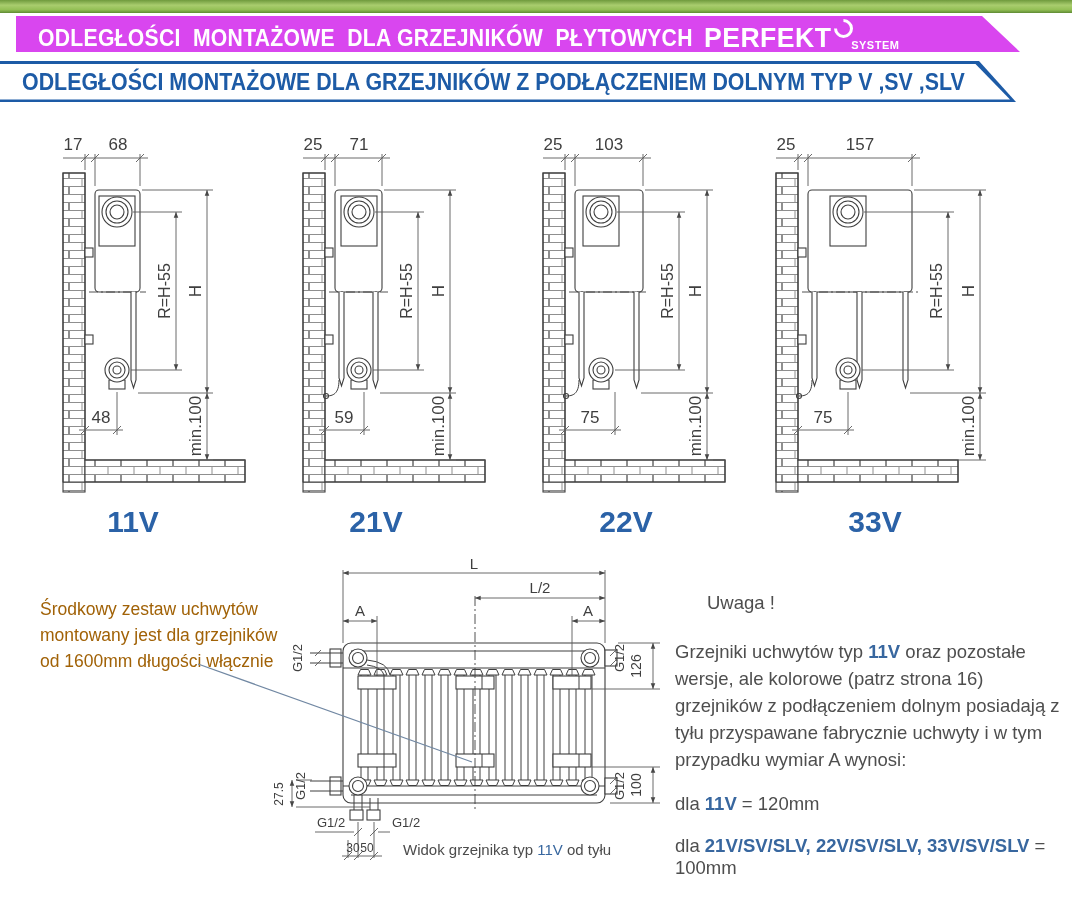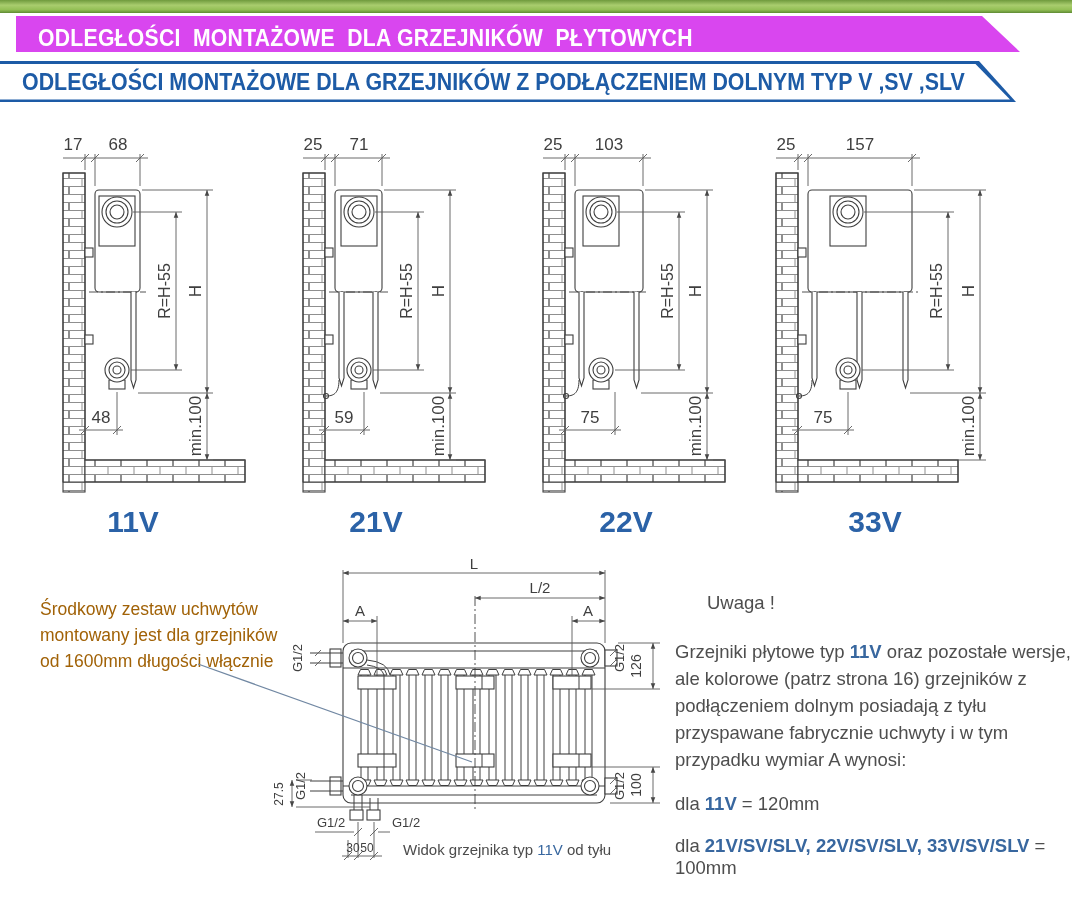--- a/index.html
+++ b/index.html
@@ -59,20 +59,25 @@
       <path d="M26,118 V131 M26,196 V209" stroke="#3f3f3f" stroke-width="1" fill="none"></path>
     </g>
   </defs>
 </svg>
 
 <div id="page">
 
   <div id="greenbar"></div>
   <div id="bar1">
     <div id="bar1-title">ODLEGŁOŚCI  MONTAŻOWE  DLA GRZEJNIKÓW  PŁYTOWYCH</div>
+    <div id="logo">
+      <span id="logo-brand">PERFEKT</span>
+      <span id="logo-ring"></span>
+      <span id="logo-sub">SYSTEM</span>
+    </div>
   </div>
   <div id="bar2">
     <div id="bar2-inner">
       <div id="bar2-title">ODLEGŁOŚCI MONTAŻOWE DLA GRZEJNIKÓW Z PODŁĄCZENIEM DOLNYM TYP V ,SV ,SLV</div>
     </div>
   </div>
 
   <svg class="diagram" style="left:43px" viewBox="0 0 250 420">
     <g stroke="#3f3f3f" fill="none" stroke-width="1.1">
       <rect x="20" y="43" width="22" height="319" fill="url(#bricks)"></rect>
@@ -333,18 +338,18 @@
       <text x="133" y="297" font-size="15" fill="#4c4c4c"><tspan>Widok grzejnika typ </tspan><tspan fill="#38679f">11V</tspan><tspan> od tyłu</tspan></text>
     </g>
   </svg>
 
   <svg id="leader-svg" width="290" height="112" viewBox="0 0 290 112">
     <line x1="8" y1="8" x2="282" y2="106" stroke="#7188a3" stroke-width="1.2"></line>
   </svg>
 
   <div id="note-right">
     <div id="uwaga-title">Uwaga !</div>
-    <div id="uwaga-p1"><span>Grzejniki płytowe typ </span><span class="blue">11V</span><span> oraz pozostałe wersje, ale kolorowe (patrz strona 16) grzejników z podłączeniem dolnym posiadają z tyłu przyspawane fabrycznie uchwyty i w tym przypadku wymiar A wynosi:</span></div>
+    <div id="uwaga-p1"><span>Grzejniki uchwytów typ </span><span class="blue">11V</span><span> oraz pozostałe wersje, ale kolorowe (patrz strona 16) grzejników z podłączeniem dolnym posiadają z tyłu przyspawane fabrycznie uchwyty i w tym przypadku wymiar A wynosi:</span></div>
     <div class="uwaga-line"><span>dla </span><span class="blue">11V</span><span> = 120mm</span></div>
     <div class="uwaga-line"><span>dla </span><span class="blue">21V/SV/SLV, 22V/SV/SLV, 33V/SV/SLV</span><span> = 100mm</span></div>
   </div>
 
 </div>
 
 </body></html>

